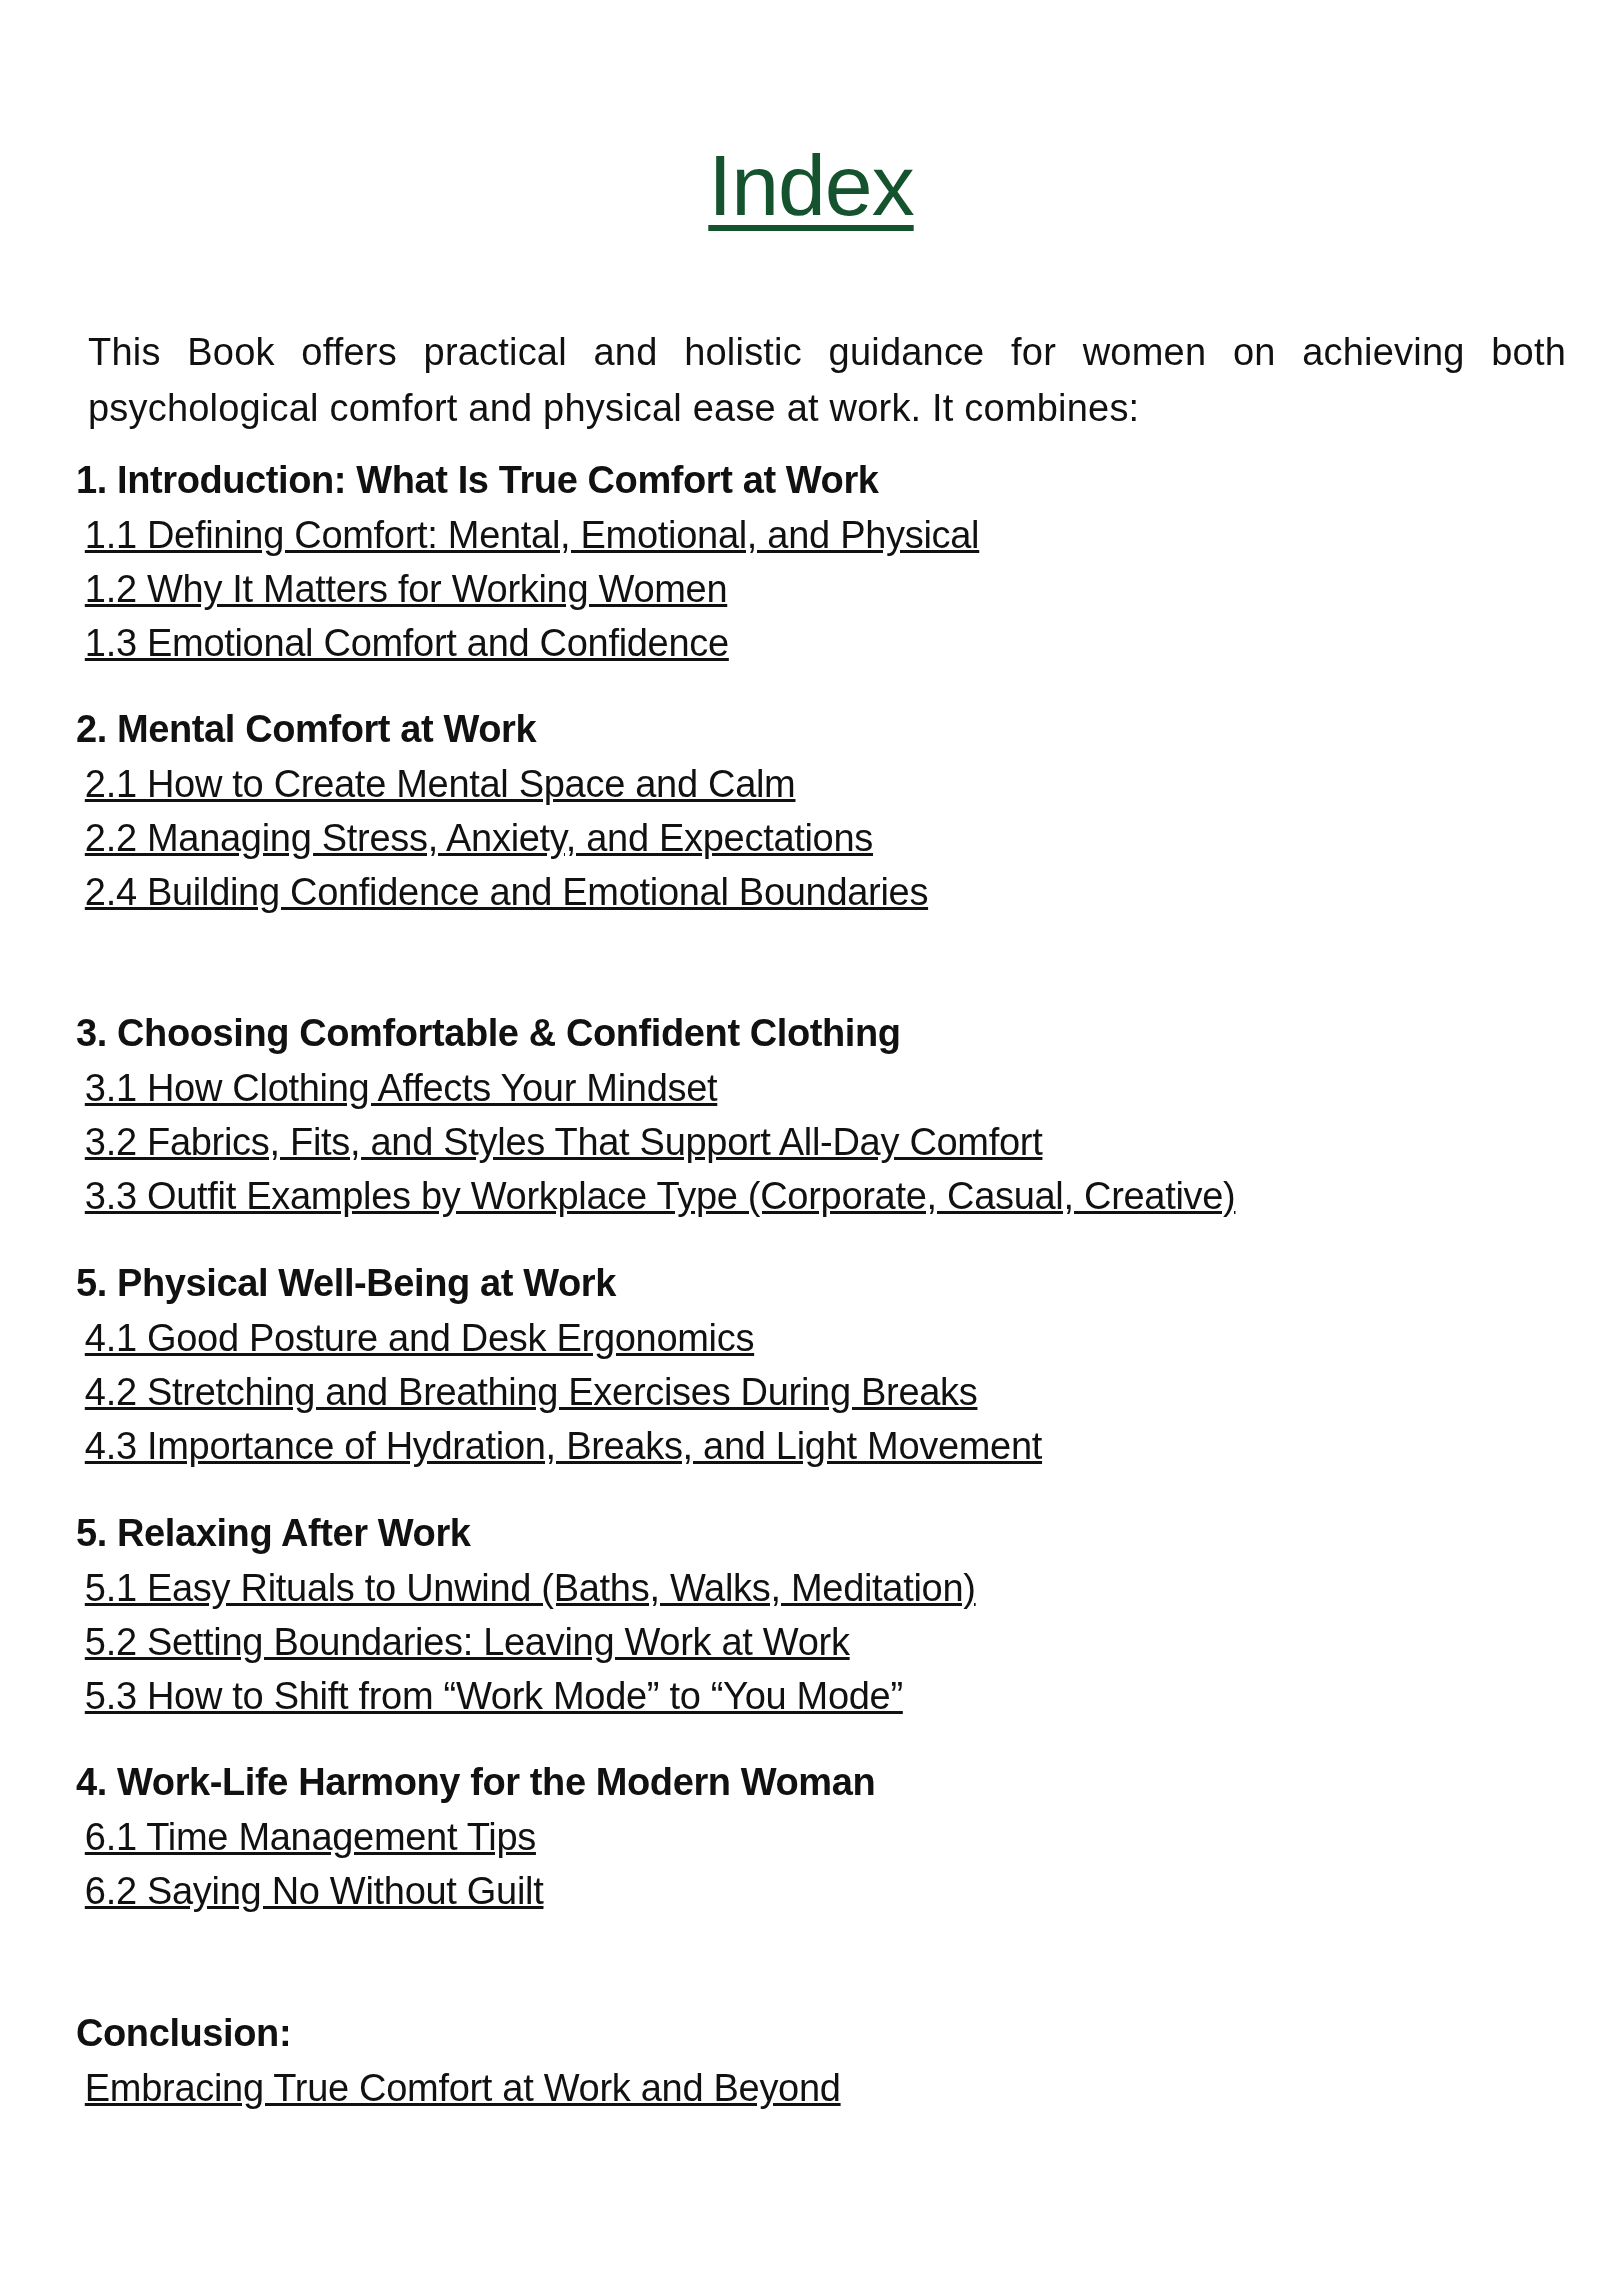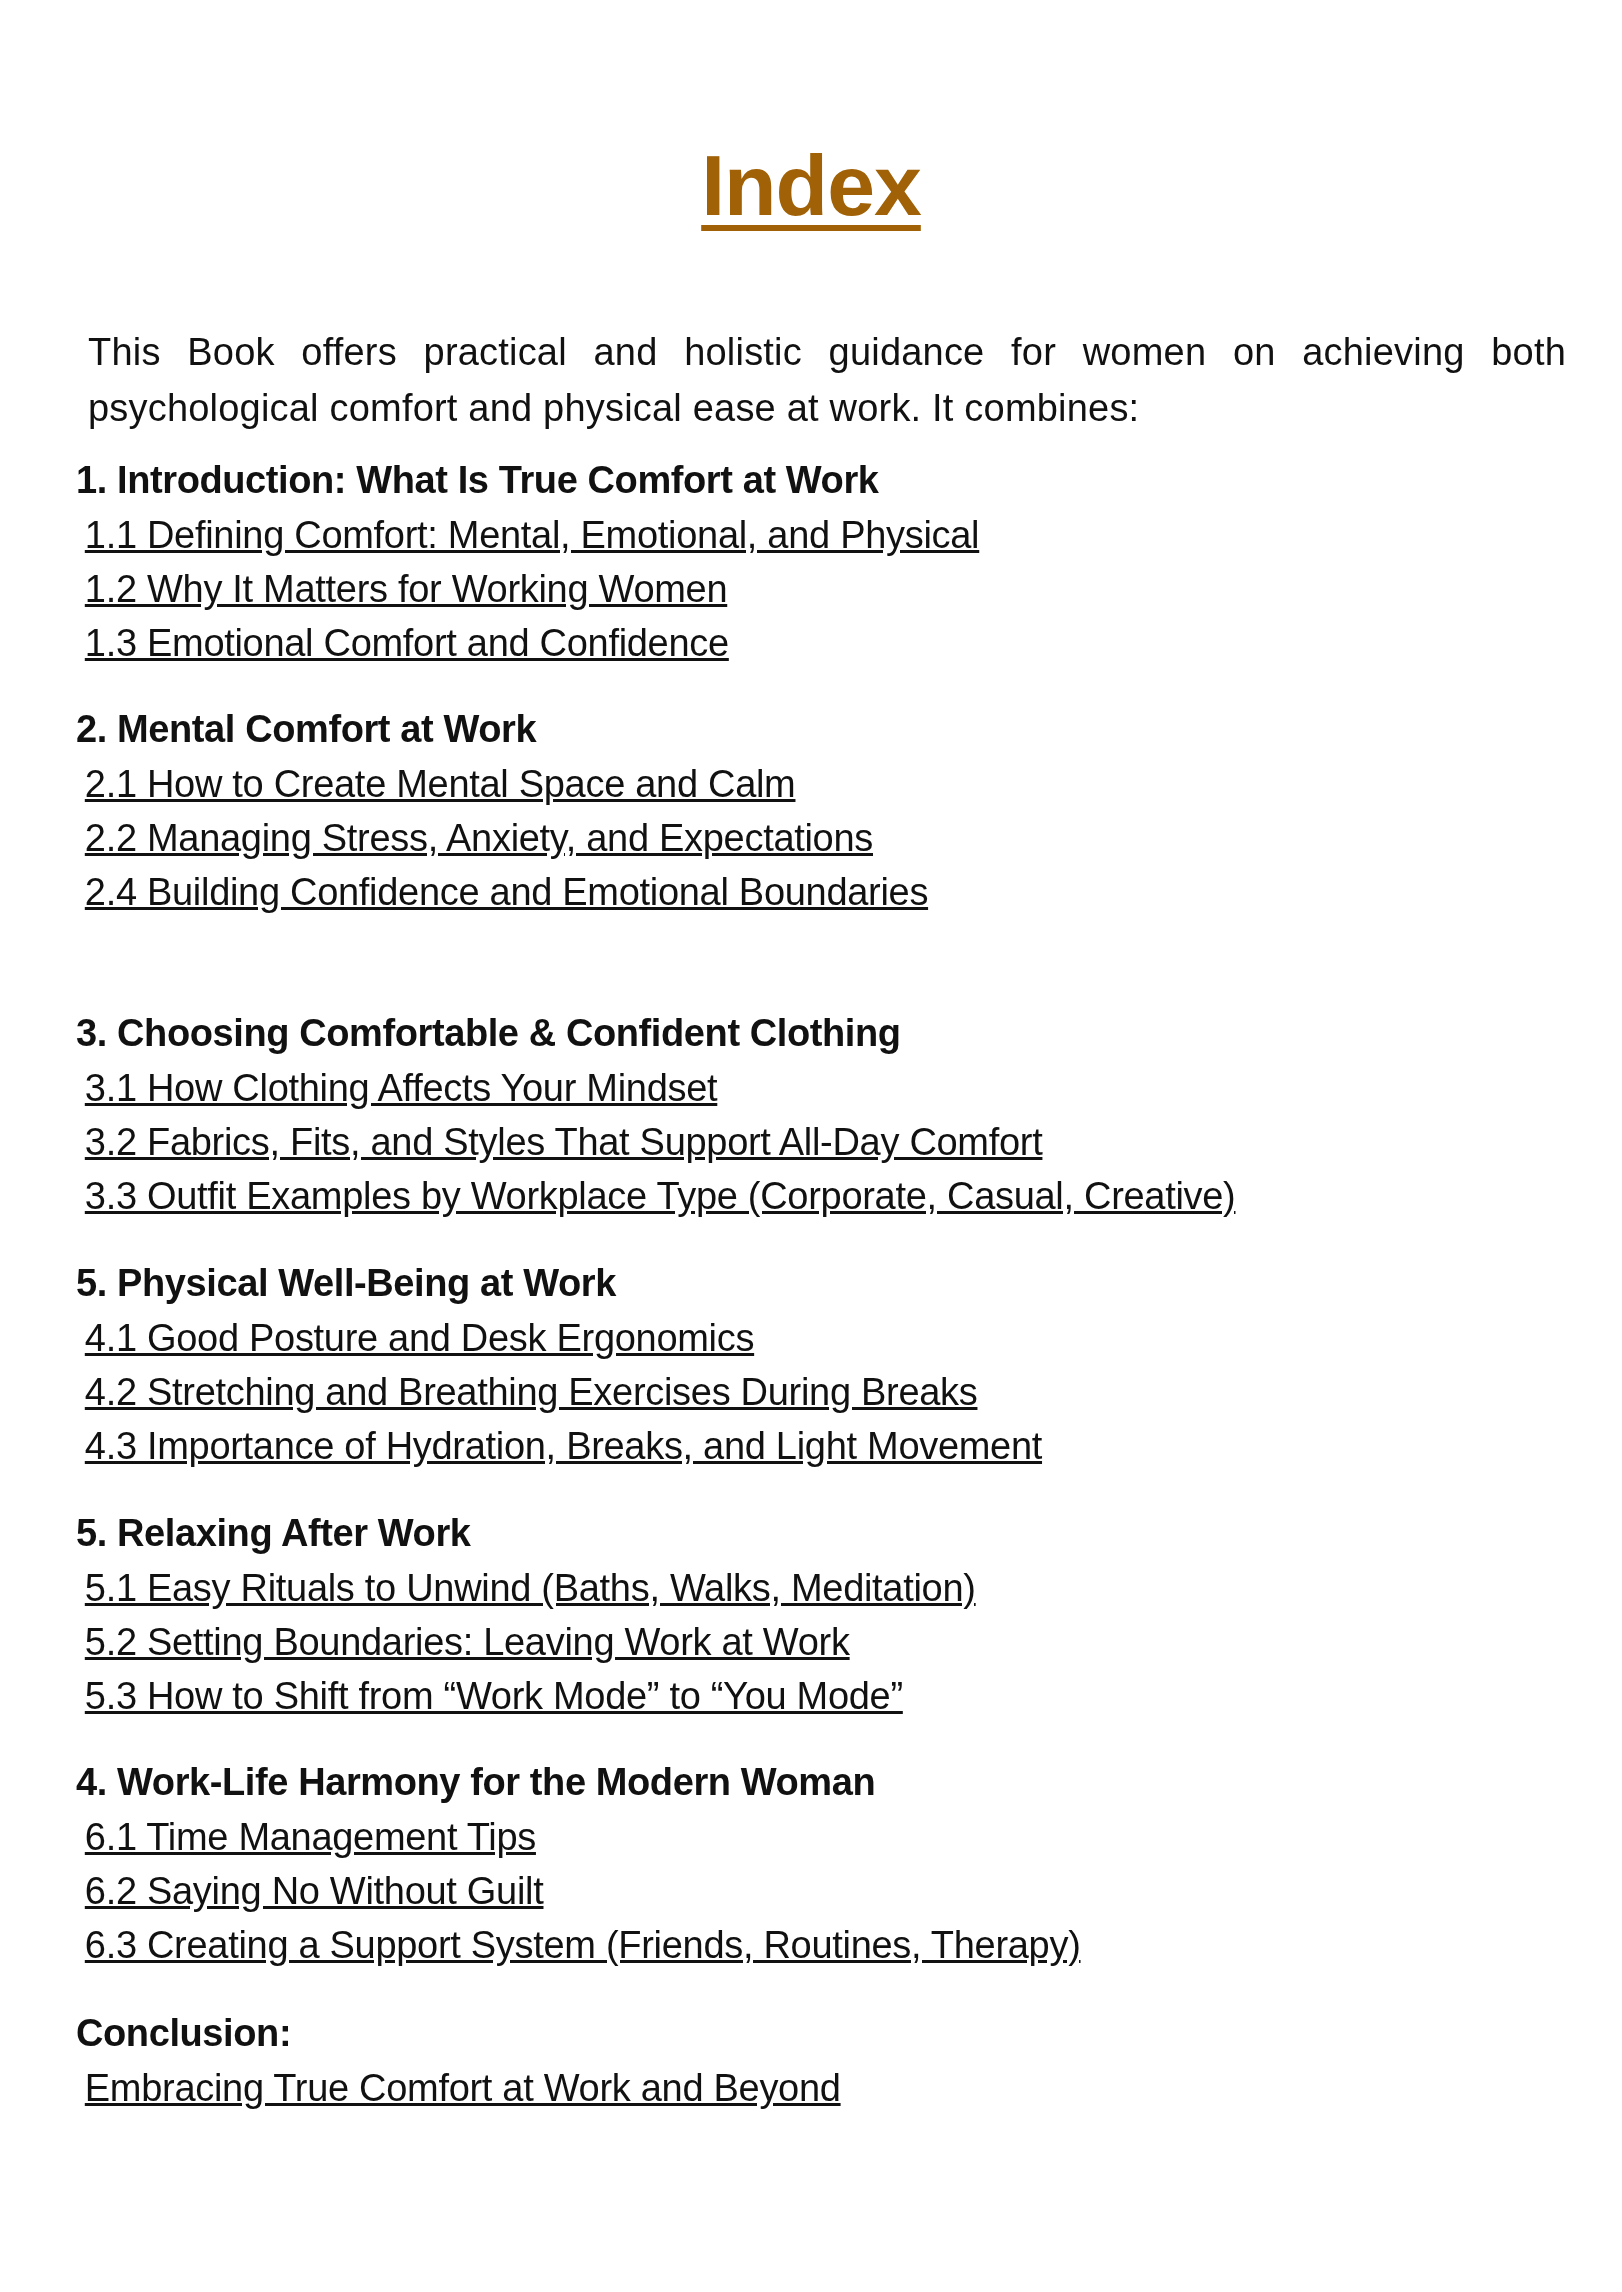--- a/index.html
+++ b/index.html
@@ -1,19 +1,19 @@
 <!DOCTYPE html>
 <html><head>
 <meta charset="utf-8">
 <style>
   html, body { margin: 0; padding: 0; background: #ffffff; }
   body { width: 1622px; height: 2293px; position: relative; overflow: hidden;
          font-family: "Liberation Sans", sans-serif; color: #111111; }
   .title { position: absolute; left: 0; width: 1622px; top: 84px; text-align: center;
-           font-size: 86px; font-weight: bold; color: #a16207; line-height: 1;
+           font-size: 86px; font-weight: normal; color: #14532d; line-height: 1;
            text-decoration: underline; text-decoration-thickness: 5.9px; text-underline-offset: 9.8px;
            letter-spacing: -1px; }
   .intro { position: absolute; left: 76px; width: 1478px; top: 312px;
            font-size: 38px; line-height: 56px; text-align: justify; letter-spacing: 0.2px; }
   .section { position: absolute; left: 76px; width: 1490px; }
   .heading { font-size: 38px; font-weight: bold; line-height: 55px; white-space: nowrap; letter-spacing: -0.4px; }
   .item { font-size: 38px; line-height: 54px; padding-left: 8.8px; white-space: nowrap; letter-spacing: -0.3px; text-decoration: underline; }
 </style>
 </head>
 <body>
@@ -54,20 +54,19 @@
   <div class="heading">5. Relaxing After Work</div>
   <div class="item">5.1 Easy Rituals to Unwind (Baths, Walks, Meditation)</div>
   <div class="item">5.2 Setting Boundaries: Leaving Work at Work</div>
   <div class="item">5.3 How to Shift from “Work Mode” to “You Mode”</div>
 </div>
 
 <div class="section" style="top:1755px">
   <div class="heading">4. Work-Life Harmony for the Modern Woman</div>
   <div class="item">6.1 Time Management Tips</div>
   <div class="item">6.2 Saying No Without Guilt</div>
-  <div class="item">6.3 Creating a Support System (Friends, Routines, Therapy)</div>
 </div>
 
 <div class="section" style="top:2006px">
   <div class="heading">Conclusion:</div>
   <div class="item">Embracing True Comfort at Work and Beyond</div>
 </div>
 
 
 </body></html>

